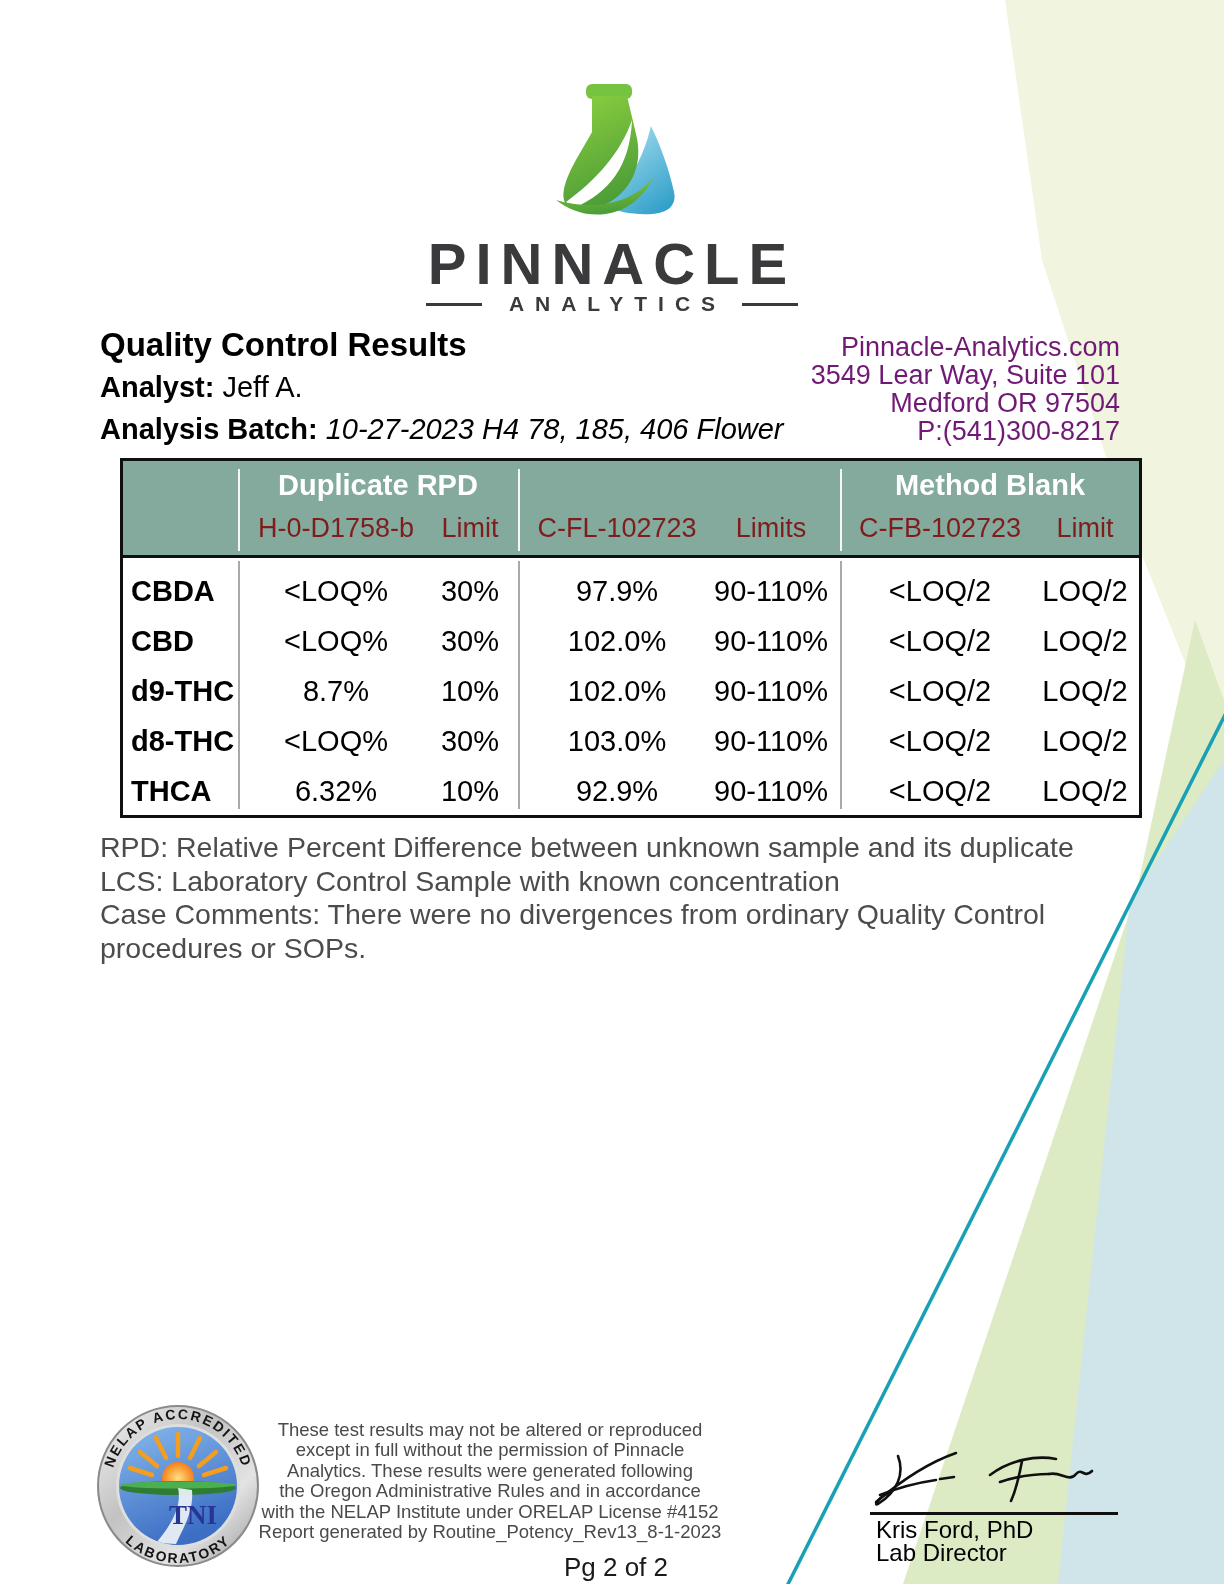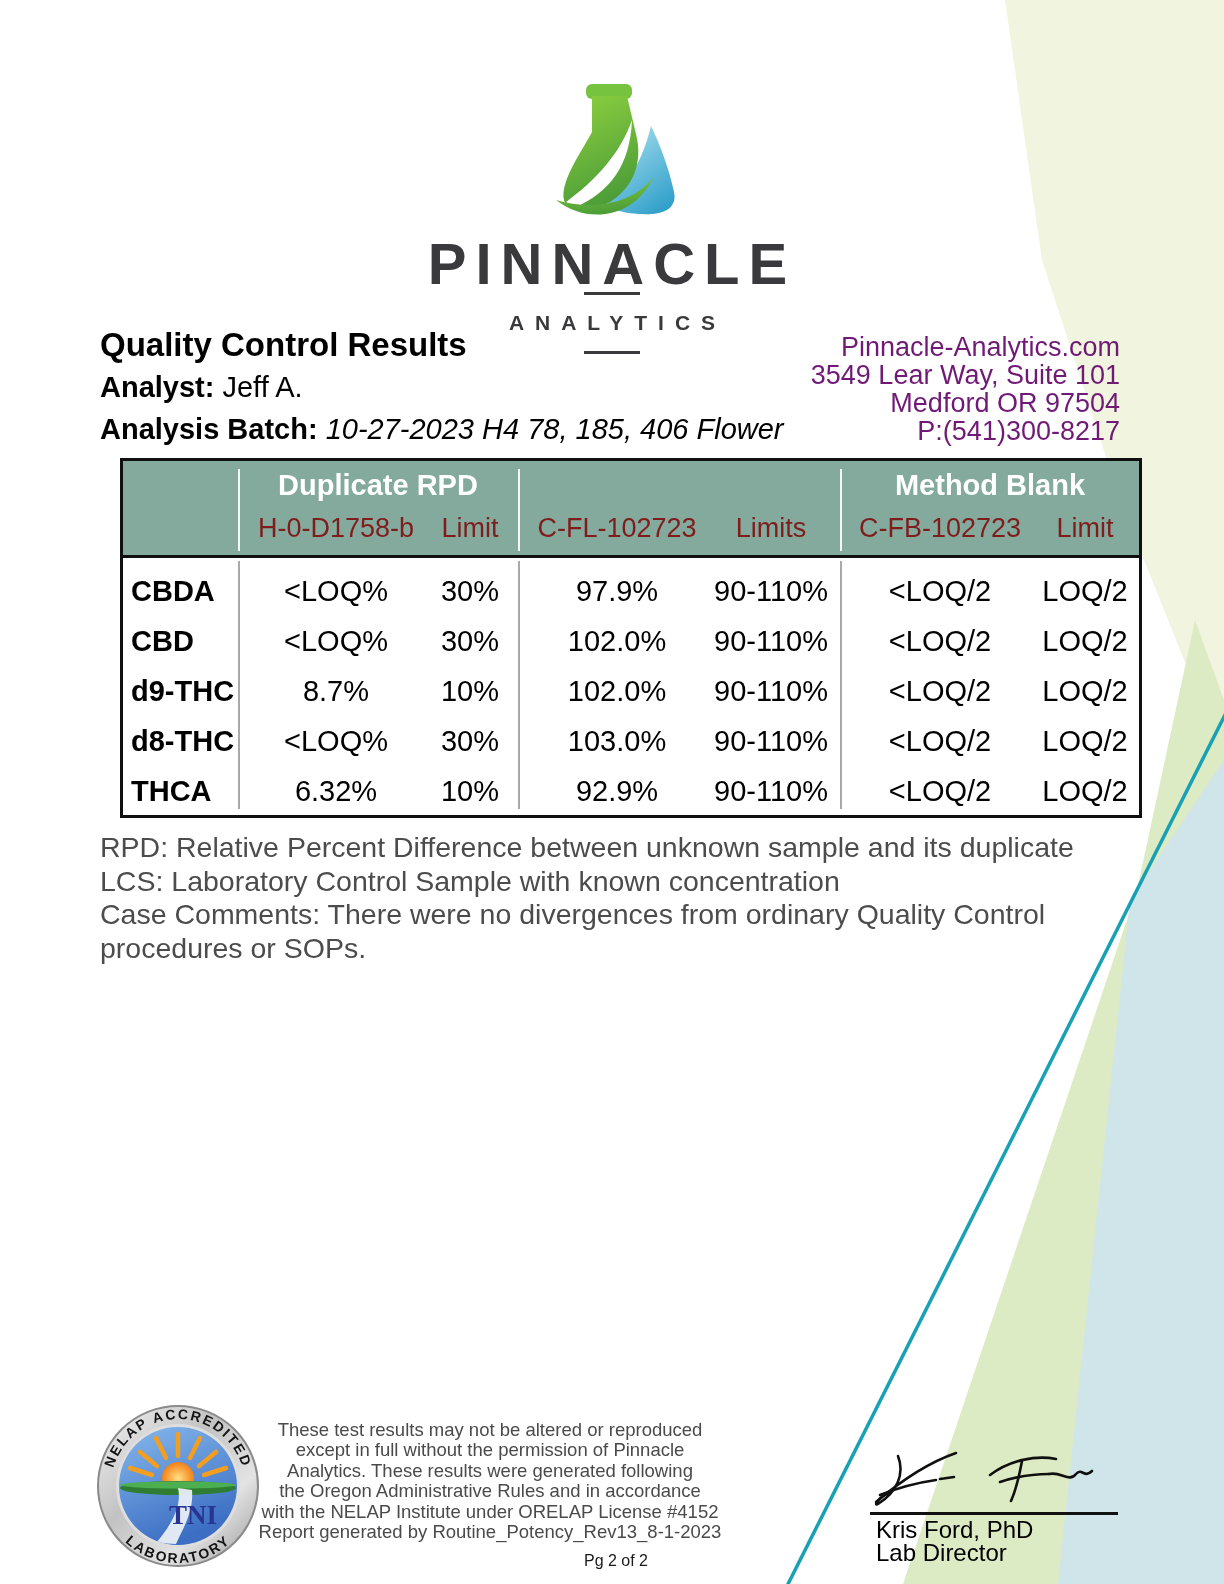--- a/index.html
+++ b/index.html
@@ -6,21 +6,21 @@
   .page{position:relative;width:1224px;height:1584px;margin:0 auto;background:#fff;
         font-family:"Liberation Sans",sans-serif;overflow:hidden;}
   .bg{position:absolute;left:0;top:0;width:1224px;height:1584px;z-index:0;}
   .content{position:absolute;inset:0;z-index:1;margin-top:36px;}
 
   
   .flask{position:absolute;left:548px;top:46px;}
   .brand{position:absolute;left:0;right:0;top:194px;text-align:center;
          font-size:58px;font-weight:700;letter-spacing:9px;color:#3a3a3c;}
   .brand-sub{position:absolute;left:0;right:0;top:256px;display:flex;
-         justify-content:center;align-items:center;gap:16px;color:#3a3a3c;flex-direction:column;}
+         justify-content:center;align-items:center;gap:16px;color:#3a3a3c;}
   .brand-sub .dash{width:56px;height:3px;background:#3a3a3c;}
   .brand-sub .txt{font-size:21px;font-weight:700;letter-spacing:11px;text-indent:11px;}
 
   
   .title{position:absolute;left:100px;top:290px;font-size:33px;font-weight:700;color:#000;}
   .analyst{position:absolute;left:100px;top:335px;font-size:29px;color:#000;}
   .batch{position:absolute;left:100px;top:377px;font-size:29px;color:#000;}
   .lbl{font-weight:700;}
   .it{font-style:italic;}
   .contact{position:absolute;right:104px;top:297px;text-align:right;
@@ -44,21 +44,21 @@
   .analyte{position:absolute;left:8px;top:0;font-weight:700;font-size:29px;line-height:50px;color:#000;}
   .cell{position:absolute;top:0;width:200px;text-align:center;font-size:29px;line-height:50px;color:#000;}
 
   
   .notes{position:absolute;left:100px;top:795px;font-size:28.5px;line-height:33.5px;color:#4c4c4c;}
 
   
   .badge{position:absolute;left:96px;top:1368px;}
   .disclaimer{position:absolute;left:258px;top:1384px;width:464px;text-align:center;
               font-size:18.5px;line-height:20.4px;color:#4a4a4a;}
-  .pg{position:absolute;left:0;right:0;top:1516px;text-align:center;font-size:16px;color:#1a1a1a;padding-left:8px;}
+  .pg{position:absolute;left:0;right:0;top:1516px;text-align:center;font-size:26px;color:#1a1a1a;padding-left:8px;}
   .sig-svg{position:absolute;left:868px;top:1412px;}
   .sig-line{position:absolute;left:870px;top:1476px;width:248px;height:3px;background:#101010;}
   .sig-block{position:absolute;left:876px;top:1482px;font-size:24px;line-height:23px;color:#000;}
 </style>
 </head>
 <body>
 
 <div class="page">
 
   <svg class="bg" viewBox="0 0 1224 1584" xmlns="http://www.w3.org/2000/svg">

